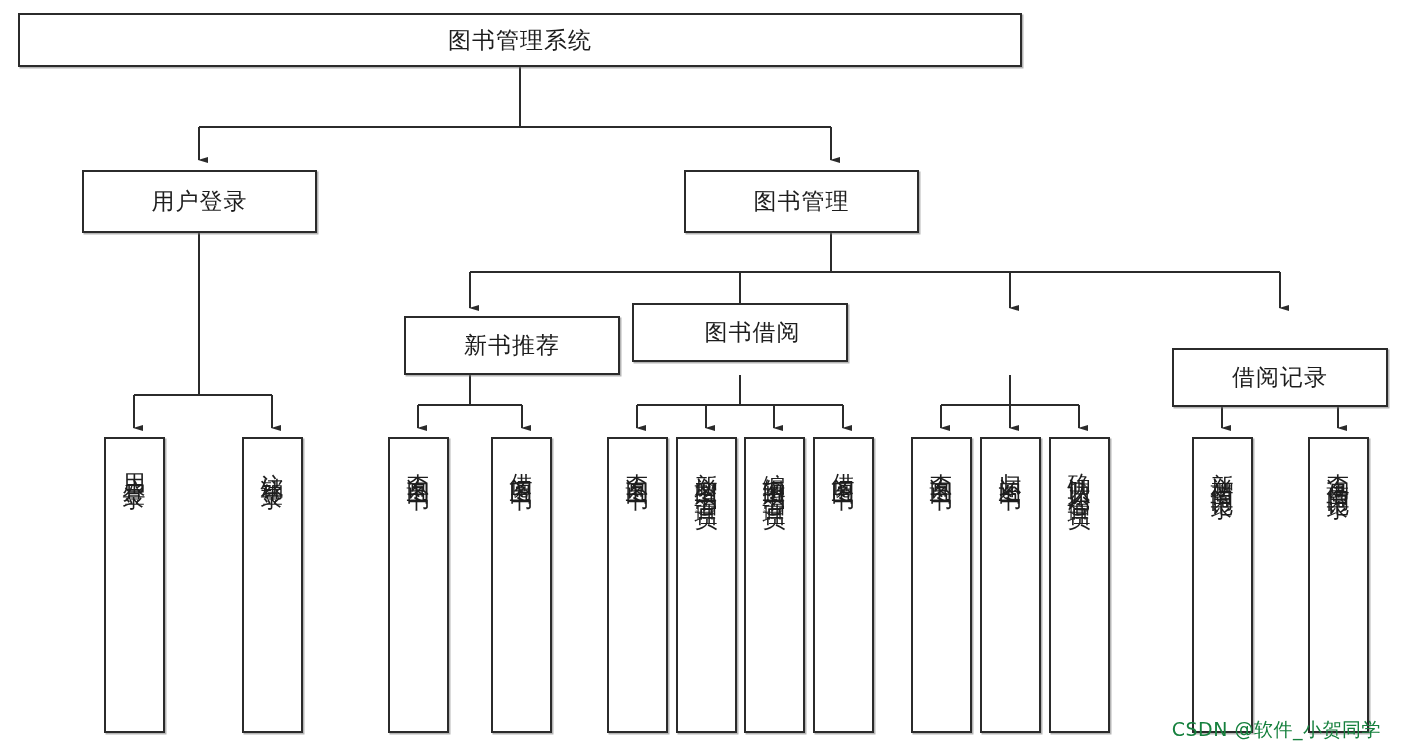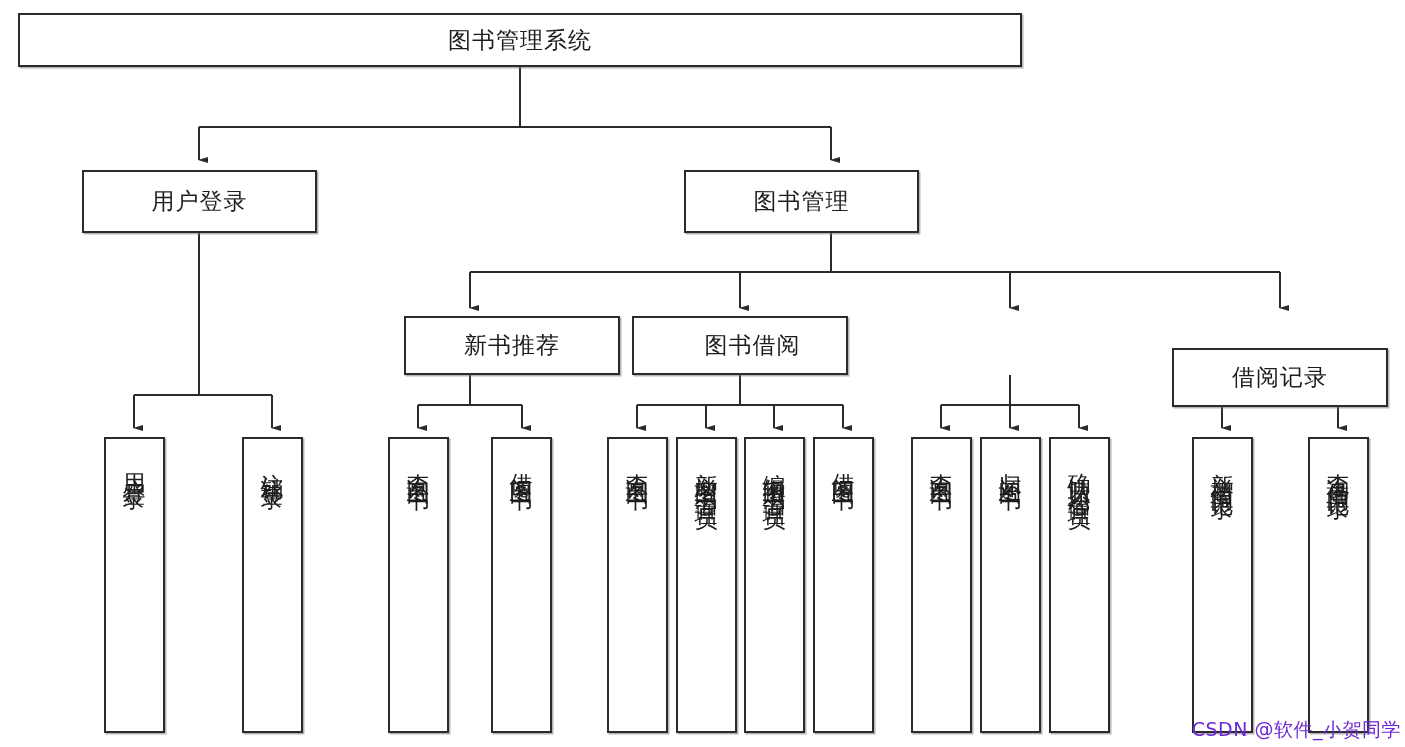--- a/index.html
+++ b/index.html
@@ -51,24 +51,24 @@
     writing-mode: vertical-rl;
     text-orientation: upright;
     font-size: 23px;
     letter-spacing: 5px;
     line-height: 1.05;
     white-space: nowrap;
     text-align: start;
   }
   #watermark {
     position: absolute;
-    right: 4px;
+    right: 24px;
     bottom: 4px;
     font-size: 19px;
-    color: #6d28d9;
+    color: #15803d;
     letter-spacing: 0.5px;
     white-space: nowrap;
     user-select: none;
   }
 </style>
 </head>
 <body>
 
 <div id="diagram-root">
 
@@ -131,21 +131,21 @@
   <div class="node" style="left:82px; top:170px; width:235px; height:63px;">
     <span class="node-label">用户登录</span>
   </div>
   <div class="node" style="left:684px; top:170px; width:235px; height:63px;">
     <span class="node-label">图书管理</span>
   </div>
 
   <div class="node" style="left:362px; top:316px; width:216px; height:59px;margin-left:42px;">
     <span class="node-label">新书推荐</span>
   </div>
-  <div class="node" style="left:632px; top:316px; width:216px; height:59px;padding-left:25px;">
+  <div class="node" style="left:632px; top:303px; width:216px; height:59px;padding-left:25px;">
     <span class="node-label">图书借阅</span>
   </div>
   <div class="node" style="left:1172px; top:316px; width:216px; height:59px;margin-top:32px;">
     <span class="node-label">借阅记录</span>
   </div>
 
   <div class="node leaf" style="left:104px; top:437px; width:61px; height:296px;">
     <span class="node-label">用户登录</span>
   </div>
   <div class="node leaf" style="left:242px; top:437px; width:61px; height:296px;">

